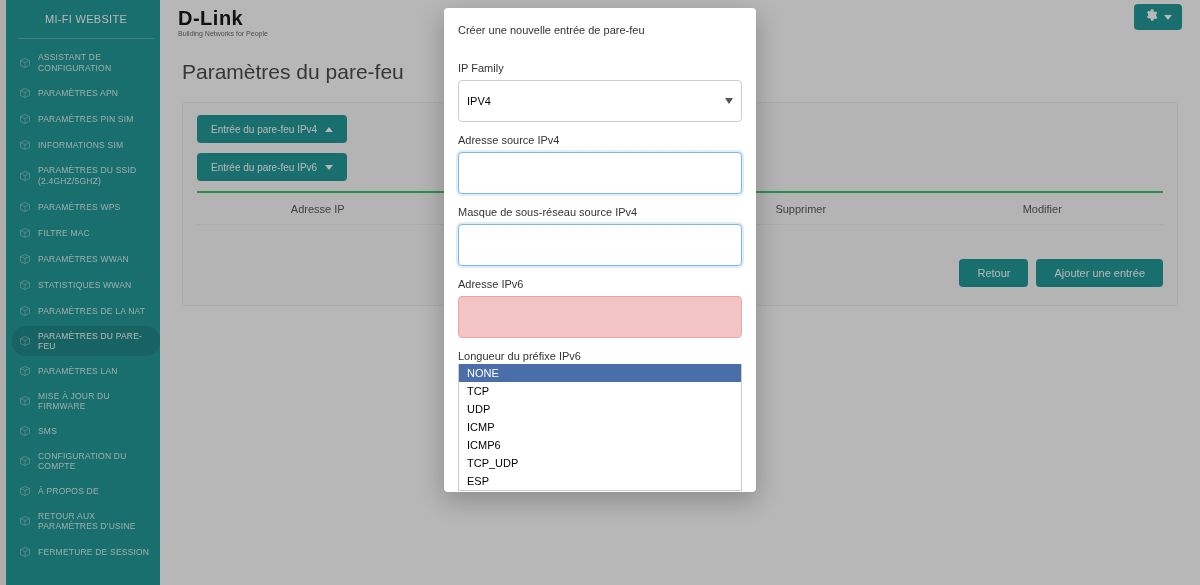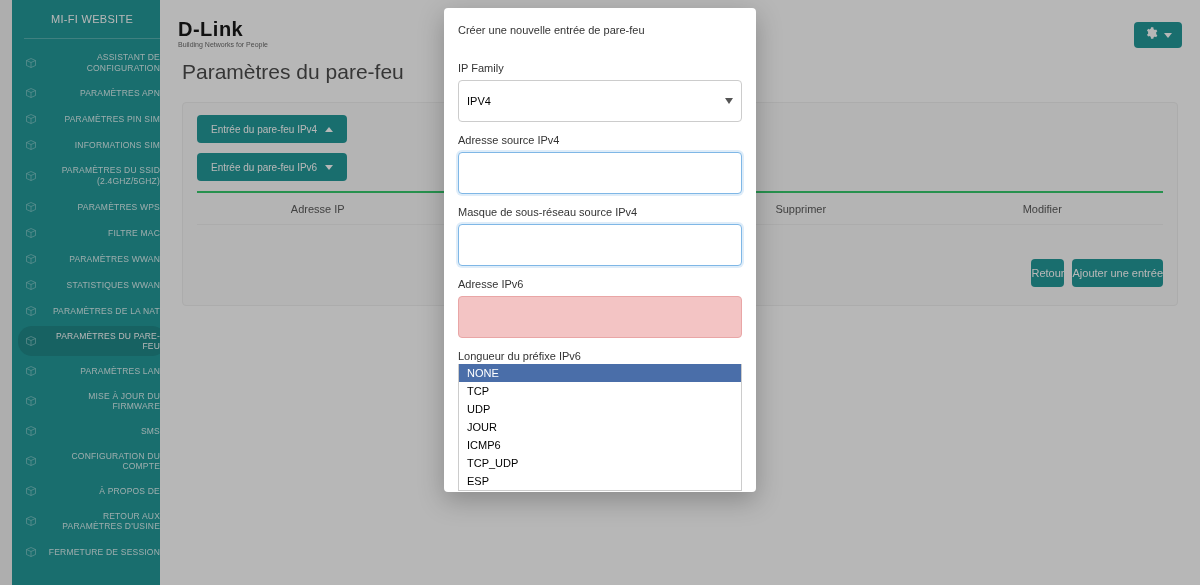--- a/index.html
+++ b/index.html
@@ -1,33 +1,33 @@
 <!DOCTYPE html>
 <html><head>
 <meta charset="utf-8">
 <style>
   * { box-sizing: border-box; margin: 0; padding: 0; font-family: Arial, Helvetica, sans-serif; }
   body { background: #f2f2f2; width: 1200px; height: 585px; overflow: hidden; position: relative; }
 
   
-  .sidebar { position: absolute; left: 12px; top: 0; width: 160px; height: 585px; background: #0d8f8f; color: #d6efef; font-size: 9px; overflow: hidden; }
+  .sidebar { position: absolute; left: 6px; top: 0; width: 160px; height: 585px; background: #0d8f8f; color: #d6efef; font-size: 9px; overflow: hidden; }
   .sidebar-title { height: 38px; line-height: 38px; text-align: center; font-size: 11px; color: #fff; letter-spacing: .3px; }
   .sidebar-title-line { height: 1px; margin: 0 12px 8px 12px; background: rgba(255,255,255,.25); }
   .sidebar-items { padding: 0 6px; }
-  .sidebar-item { display: flex; align-items: center; padding: 5px 6px; border-radius: 14px; cursor: pointer; margin-bottom: 4px; text-align: right; }
+  .sidebar-item { display: flex; align-items: center; padding: 5px 6px; border-radius: 14px; cursor: pointer; margin-bottom: 4px; }
   .sidebar-item .si-icon { width: 14px; height: 12px; margin-right: 6px; opacity: .7; }
   .sidebar-item .si-icon svg { width: 14px; height: 12px; stroke: #bfe8e8; fill: none; stroke-width: 1.3; }
   .sidebar-item .si-label { flex: 1; font-size: 8.5px; letter-spacing: .2px; color: #d6efef; text-transform: uppercase; }
   .sidebar-item.active { background: #0a7d7d; }
   .sidebar-item.active .si-label { color: #fff; }
   .sidebar-item.tall .si-label { line-height: 1.25; }
 
   
   .main { position: absolute; left: 160px; top: 0; width: 1040px; height: 585px; background: #fff; }
-  .topbar { height: 48px; display: flex; align-items: flex-end; justify-content: space-between; padding: 14px 18px 0 18px; }
+  .topbar { height: 48px; display: flex; align-items: flex-start; justify-content: space-between; padding: 4px 18px 0 18px; }
   .brand { display: flex; flex-direction: column; line-height: 1; padding-top: 4px; }
   .brand-logo { font-weight: 800; font-size: 20px; color: #000; letter-spacing: .5px; }
   .brand-tag  { font-size: 7px; color: #5a5a5a; margin-top: 2px; }
   .gear-btn { background: #0d8f8f; color: #fff; border-radius: 4px; height: 26px; padding: 0 10px; display: flex; align-items: center; gap: 6px; cursor: pointer; }
   .gear-btn svg { width: 14px; height: 14px; fill: #fff; }
   .caret { width: 0; height: 0; border-left: 4px solid transparent; border-right: 4px solid transparent; border-top: 5px solid #fff; }
 
   .content { padding: 12px 22px 0 22px; }
   .page-title { font-size: 21px; color: #3a3a3a; margin-bottom: 18px; }
 
@@ -36,21 +36,21 @@
   .chip { display: inline-flex; align-items: center; gap: 8px; height: 28px; padding: 0 14px; font-size: 10px; color: #fff; background: #0d8f8f; border-radius: 4px; cursor: pointer; }
   .chip .chev { width: 0; height: 0; border-left: 4px solid transparent; border-right: 4px solid transparent; }
   .chip .chev.up { border-bottom: 5px solid #fff; }
   .chip .chev.down { border-top: 5px solid #fff; }
   .chips-row { margin-bottom: 10px; }
 
   .table-head { display: flex; height: 34px; align-items: center; font-size: 11px; color: #4a4a4a; border-top: 2px solid #22c55e; border-bottom: 1px solid #eee; margin-top: 6px; }
   .th { flex: 1; text-align: center; }
 
   .card-actions { display: flex; justify-content: flex-end; gap: 8px; margin-top: 34px; }
-  .btn { height: 28px; padding: 0 0; border-radius: 4px; font-size: 11px; display: inline-flex; align-items: center; cursor: pointer; color: #fff; }
+  .btn { height: 28px; padding: 0 18px; border-radius: 4px; font-size: 11px; display: inline-flex; align-items: center; cursor: pointer; color: #fff; }
   .btn.teal { background: #0d8f8f; }
 
   
   .scrim { position: absolute; inset: 0; background: rgba(50,50,50,.35); }
 
   
   .modal { position: absolute; left: 444px; top: 8px; width: 312px; background: #fff; border-radius: 4px; box-shadow: 0 8px 26px rgba(0,0,0,.25); }
   .modal-title { font-size: 11px; color: #333; padding: 16px 14px 14px 14px; }
   .modal-body { padding: 0 14px 10px 14px; }
   .field-label { font-size: 11px; color: #333; margin: 12px 0 6px 0; }
@@ -293,18 +293,18 @@
     <div class="m-select">
       <span>NONE</span>
       <span class="s-caret"></span>
     </div>
   </div>
 
   <div class="dropdown" id="protocol-dropdown">
       <div class="opt hover">NONE</div>
       <div class="opt">TCP</div>
       <div class="opt">UDP</div>
-      <div class="opt">JOUR</div>
+      <div class="opt">ICMP</div>
       <div class="opt">ICMP6</div>
       <div class="opt">TCP_UDP</div>
       <div class="opt">ESP</div>
     </div>
 </div>
 
 </body></html>

